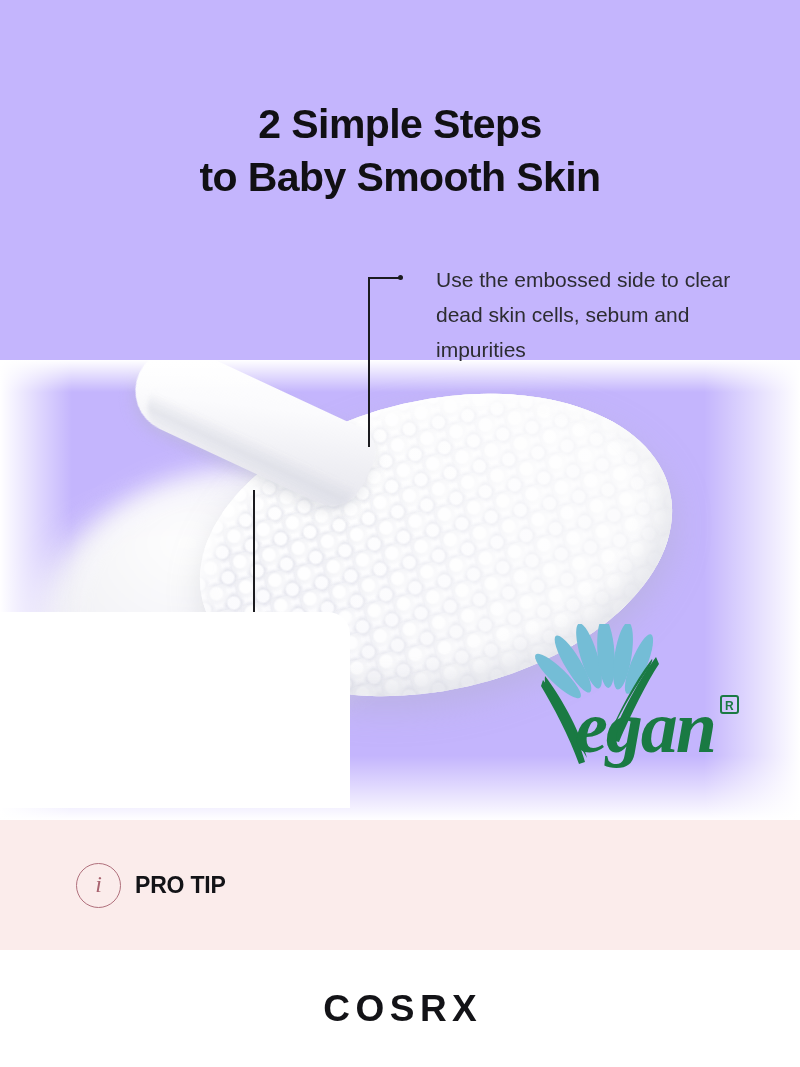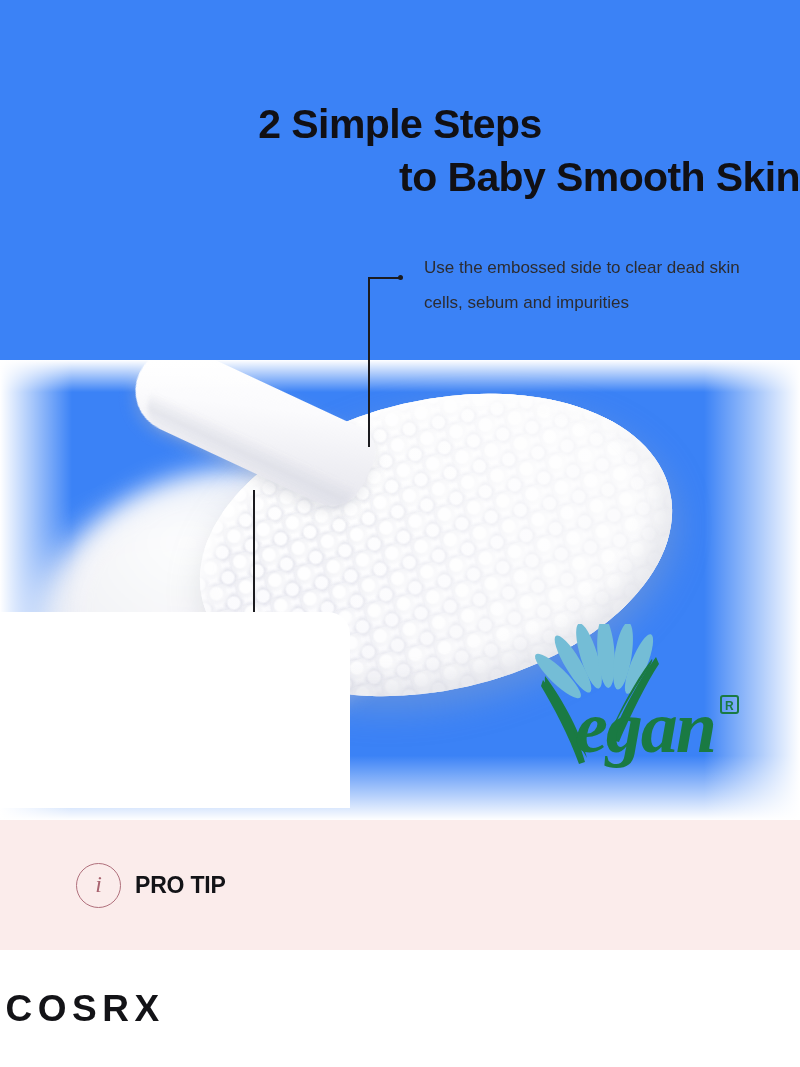--- a/index.html
+++ b/index.html
@@ -3,34 +3,34 @@
 <meta charset="utf-8">
 <style>
   html,body{margin:0;padding:0;}
   body{
     width:800px;height:1067px;
     background:#ffffff;
     font-family:"Liberation Sans", sans-serif;
     -webkit-font-smoothing:antialiased;
     overflow:hidden;
   }
-  .page{position:relative;width:800px;height:1067px;overflow:hidden;background:#3b82f6;}
+  .page{position:relative;width:800px;height:1067px;overflow:hidden;background:#c4b5fd;}
 
   
   .headline{
     position:absolute;left:0;top:98px;width:800px;
     text-align:center;
     font-weight:900;
     font-size:41px;
     line-height:53px;
     letter-spacing:-0.6px;
     color:#111014;
     font-stretch:condensed;
   }
-  .headline .l2{display:block;text-align:right;}
+  .headline .l2{display:block;}
 
   
   .photo{
     position:absolute;left:0;top:360px;width:800px;height:460px;
     overflow:hidden;
   }
   
   .pad-back{
     position:absolute;
     left:62px;top:108px;width:330px;height:250px;
@@ -147,25 +147,25 @@
   }
   .step-title{
     font-size:23px;
     font-weight:800;
     letter-spacing:-0.2px;
     color:#111014;
     margin:0 0 12px 0;
     font-stretch:condensed;
   }
   .step-body{
-    font-size:17px;
+    font-size:21px;
     line-height:35px;
     color:#2c2c31;
     font-weight:400;
-    margin:0;
+    margin:12px;
   }
 
   
   .vegan{
     position:absolute;left:523px;top:624px;width:228px;height:160px;
   }
   .vegan svg{display:block;}
 
   
   .protip{
@@ -200,21 +200,21 @@
   }
   .protip-text{
     font-size:19.5px;line-height:33px;color:#232327;font-weight:400;
     margin-left:-8px;
   }
 
   
   .footer{
     position:absolute;left:0;top:950px;width:800px;height:117px;
     background:#fff;
-    display:flex;align-items:center;justify-content:flex-start;
+    display:flex;align-items:center;justify-content:center;
   }
   .cosrx{
     font-size:37px;
     font-weight:600;
     letter-spacing:5.5px;
     color:#131317;
     text-indent:5.5px;
   }
 </style>
 </head>

